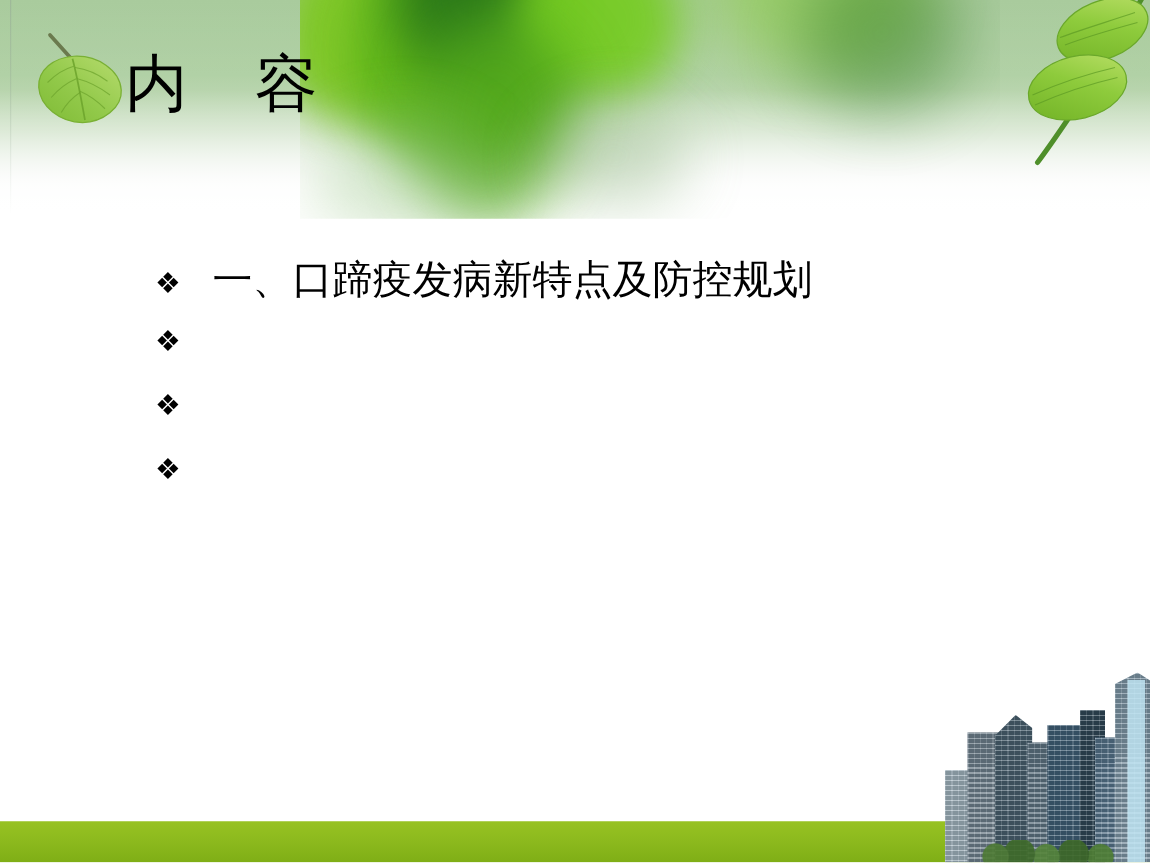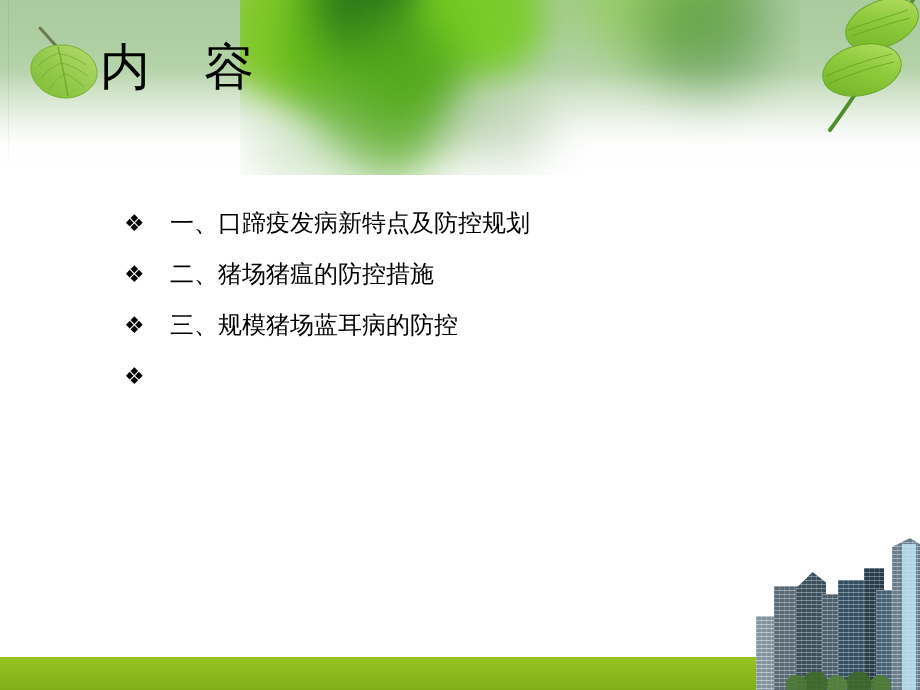--- a/index.html
+++ b/index.html
@@ -114,21 +114,21 @@
   }
   .bullet-mark {
     width: 46px;
     flex: 0 0 46px;
     font-family: "DejaVu Sans", sans-serif;
     font-size: 23px;
     line-height: 40px;
     color: #000000;
   }
   .bullet-text {
-    font-size: 24px;
+    font-size: 32px;
     line-height: 40px;
     color: #000000;
     white-space: pre;
   }
 
   
   .green-band {
     position: absolute;
     left: 0; bottom: 0;
     width: 920px; height: 33px;
@@ -229,25 +229,23 @@
 
   <div class="title">内　容</div>
 
   <div class="bullet-list">
     <div class="bullet-row">
       <span class="bullet-mark">❖</span>
       <span class="bullet-text">一、口蹄疫发病新特点及防控规划</span>
     </div>
     <div class="bullet-row">
       <span class="bullet-mark">❖</span>
-      <span class="bullet-text">二、猪场猪瘟的防控措施</span>
-    </div>
-    <div class="bullet-row">
-      <span class="bullet-mark">❖</span>
-      <span class="bullet-text">三、规模猪场蓝耳病的防控</span>
+    </div>
+    <div class="bullet-row">
+      <span class="bullet-mark">❖</span>
     </div>
     <div class="bullet-row">
       <span class="bullet-mark">❖</span>
     </div>
   </div>
 
   <div class="green-band"></div>
 
   <div class="cityscape">
     <div class="bldg glass" style="left:4px;  width:22px; height:74px; background-color:#9fb2bd;"></div>

